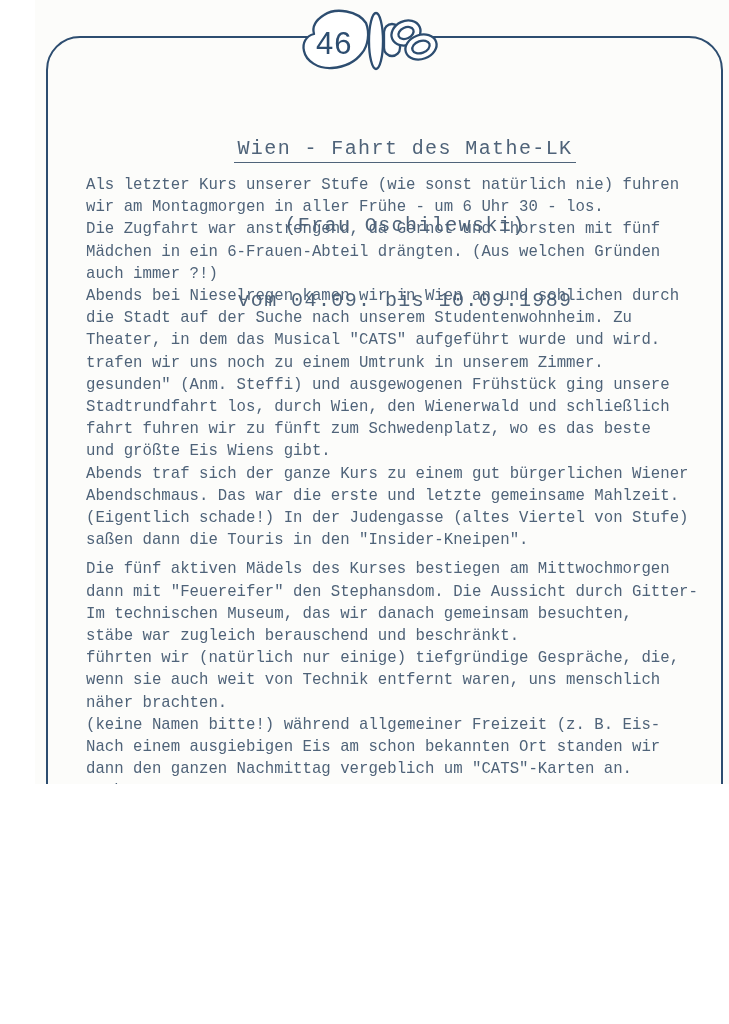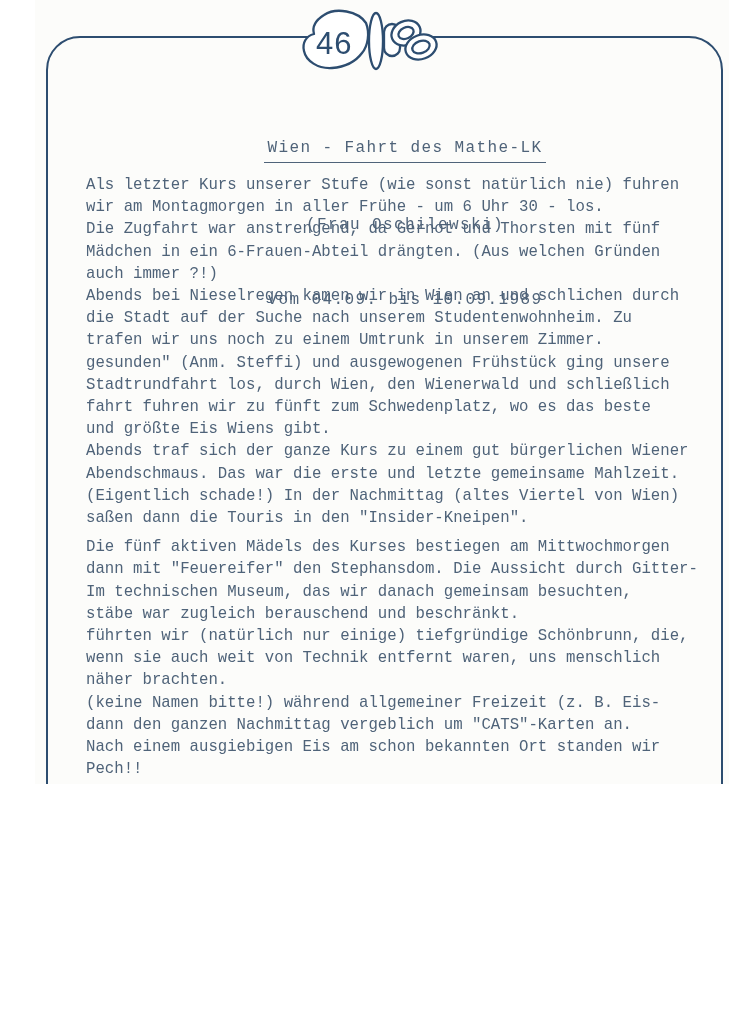--- a/index.html
+++ b/index.html
@@ -32,21 +32,21 @@
   .pen-doodle { left: 180px; top: 943px; width: 360px; height: 75px; }
   .doodle .stroke { fill: #ffffff; stroke: var(--frame); stroke-width: 2.3; stroke-linejoin: round; stroke-linecap: round; }
   .doodle .dark { fill: var(--frame); stroke: none; }
   .doodle text { fill: var(--frame); font-family: "Liberation Sans", sans-serif; }
   .titleblock {
     position: absolute;
     left: 70px;
     top: 86px;
     width: 600px;
     text-align: center;
-    font-size: 16px;
+    font-size: 20px;
     letter-spacing: 1.4px;
     line-height: 25px;
     white-space: pre;
   }
   .title-underline {
     display: inline-block;
     border-bottom: 1.5px solid var(--ink);
     padding: 0 3px 1px 3px;
   }
   .content {
@@ -90,41 +90,42 @@
 
   <div class="content">
     <div class="para">
         <div class="tline">Als letzter Kurs unserer Stufe (wie sonst natürlich nie) fuhren</div>
         <div class="tline">wir am Montagmorgen in aller Frühe - um 6 Uhr 30 - los.</div>
         <div class="tline">Die Zugfahrt war anstrengend, da Gernot und Thorsten mit fünf</div>
         <div class="tline">Mädchen in ein 6-Frauen-Abteil drängten. (Aus welchen Gründen</div>
         <div class="tline">auch immer ?!)</div>
         <div class="tline">Abends bei Nieselregen kamen wir in Wien an und schlichen durch</div>
         <div class="tline">die Stadt auf der Suche nach unserem Studentenwohnheim. Zu</div>
+        <div class="tline">Theater, in dem das Musical "CATS" aufgeführt wurde und wird.</div>
         <div class="tline">trafen wir uns noch zu einem Umtrunk in unserem Zimmer.</div>
         <div class="tline">gesunden" (Anm. Steffi) und ausgewogenen Frühstück ging unsere</div>
         <div class="tline">Stadtrundfahrt los, durch Wien, den Wienerwald und schließlich</div>
         <div class="tline">fahrt fuhren wir zu fünft zum Schwedenplatz, wo es das beste</div>
         <div class="tline">und größte Eis Wiens gibt.</div>
         <div class="tline">Abends traf sich der ganze Kurs zu einem gut bürgerlichen Wiener</div>
         <div class="tline">Abendschmaus. Das war die erste und letzte gemeinsame Mahlzeit.</div>
-        <div class="tline">(Eigentlich schade!) In der Nachmittag (altes Viertel von Wien)</div>
+        <div class="tline">(Eigentlich schade!) In der Judengasse (altes Viertel von Stufe)</div>
         <div class="tline">saßen dann die Touris in den "Insider-Kneipen".</div>
       </div>
     <div class="para para2">
         <div class="tline">Die fünf aktiven Mädels des Kurses bestiegen am Mittwochmorgen</div>
         <div class="tline">dann mit "Feuereifer" den Stephansdom. Die Aussicht durch Gitter-</div>
         <div class="tline">Im technischen Museum, das wir danach gemeinsam besuchten,</div>
         <div class="tline">stäbe war zugleich berauschend und beschränkt.</div>
-        <div class="tline">führten wir (natürlich nur einige) tiefgründige Schönbrunn, die,</div>
+        <div class="tline">führten wir (natürlich nur einige) tiefgründige Gespräche, die,</div>
         <div class="tline">wenn sie auch weit von Technik entfernt waren, uns menschlich</div>
         <div class="tline">näher brachten.</div>
         <div class="tline">(keine Namen bitte!) während allgemeiner Freizeit (z. B. Eis-</div>
+        <div class="tline">Nach einem ausgiebigen Eis am schon bekannten Ort standen wir</div>
         <div class="tline">dann den ganzen Nachmittag vergeblich um "CATS"-Karten an.</div>
-        <div class="tline">Nach einem ausgiebigen Eis am schon bekannten Ort standen wir</div>
         <div class="tline">Pech!!</div>
       </div>
   </div>
 
   <svg class="doodle pen-doodle" viewBox="0 0 360 75">
     <path class="stroke" d="M 44 22 C 40 15, 46 11, 56 12 L 116 15 C 126 16, 128 19, 120 22 Z"></path>
     <path class="stroke" d="M 114 15 L 134 9 L 121 20 Z"></path>
     <rect class="stroke" x="27" y="22" width="113" height="36" rx="10"></rect>
     <rect class="stroke" x="140" y="22" width="9" height="36"></rect>
     <rect class="stroke" x="149" y="26" width="134" height="31"></rect>

